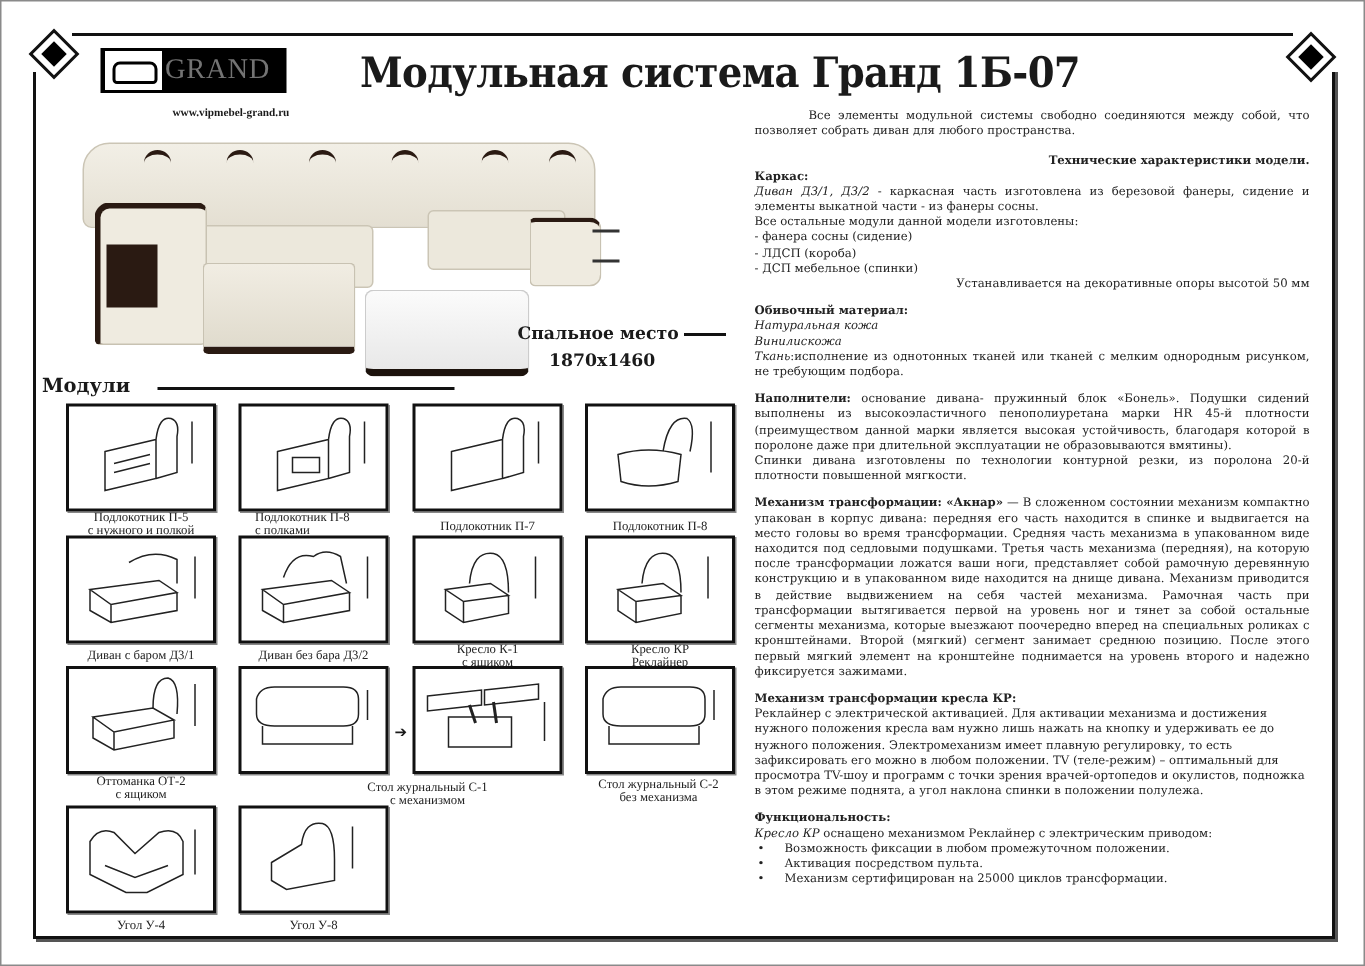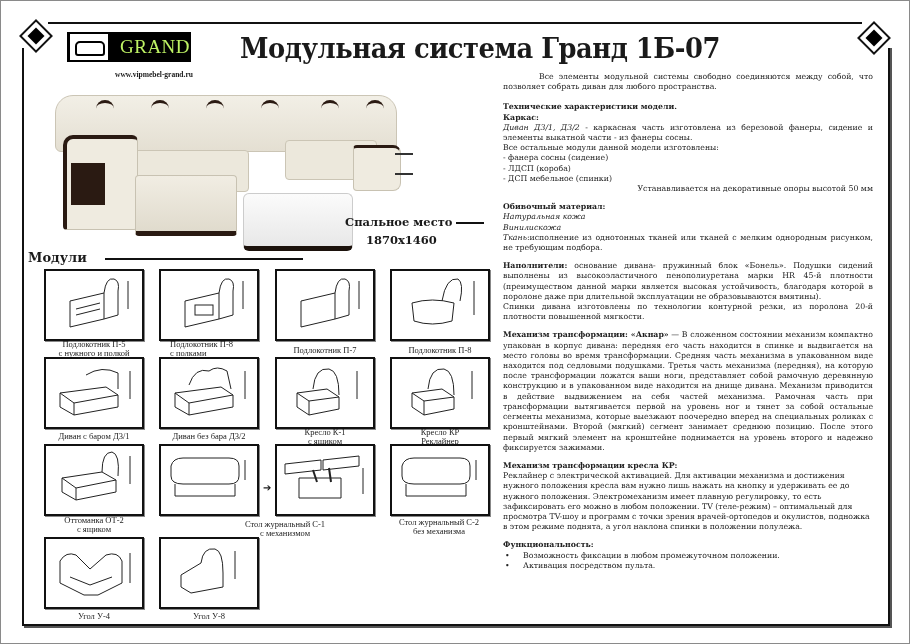--- a/index.html
+++ b/index.html
@@ -47,21 +47,21 @@
   }
   .logo-mark {
     width: 38px; height: 26px; margin-left: 3px; background: #fff;
     position: relative;
   }
   .logo-mark::before {
     content: ""; position: absolute; left: 5px; top: 7px; width: 26px; height: 11px;
     border: 2px solid #000; border-radius: 5px 5px 3px 3px;
   }
   .logo-text {
-    color: #bef264; font-size: 19px; letter-spacing: 0.5px; margin-left: 12px;
+    color: #737373; font-size: 19px; letter-spacing: 0.5px; margin-left: 2px;
     font-family: "Liberation Serif", serif;
   }
   .site-url {
     position: absolute; left: 115px; top: 70px; font-size: 7.5px; font-weight: bold;
     font-family: "Liberation Serif", serif;
   }
 
   
   .title {
     position: absolute; left: 240px; top: 32px; font-size: 28px; font-weight: bold;
@@ -152,21 +152,21 @@
     position: absolute; left: 263px; top: 482px; font-size: 10px;
   }
 
   
   .text-col {
     position: absolute; left: 503px; top: 72px; width: 370px;
     font-size: 7.8px; line-height: 10.2px; font-family: "DejaVu Serif", serif; color: #222;
   }
   .text-col p { margin: 0; text-align: justify; }
   .text-col .indent { text-indent: 36px; }
-  .text-col .center-h { text-align: left; font-weight: bold; margin-top: 10px; }
+  .text-col .center-h { text-align: right; font-weight: bold; margin-top: 10px; }
   .text-col .h { font-weight: bold; }
   .text-col .i { font-style: italic; }
   .text-col .gap { height: 8px; }
   .text-col ul { margin: 0; padding-left: 0; list-style: none; }
   .text-col li { padding-left: 20px; position: relative; }
   .text-col li::before { content: "•"; position: absolute; left: 2px; }
 </style>
 </head>
 <body>
 
@@ -385,17 +385,19 @@
   <div class="gap"></div>
 
   <p><span class="h">Механизм трансформации: «Акнар»</span><span> — В сложенном состоянии механизм компактно упакован в корпус дивана: передняя его часть находится в спинке и выдвигается на место головы во время трансформации. Средняя часть механизма в упакованном виде находится под седловыми подушками. Третья часть механизма (передняя), на которую после трансформации ложатся ваши ноги, представляет собой рамочную деревянную конструкцию и в упакованном виде находится на днище дивана. Механизм приводится в действие выдвижением на себя частей механизма. Рамочная часть при трансформации вытягивается первой на уровень ног и тянет за собой остальные сегменты механизма, которые выезжают поочередно вперед на специальных роликах с кронштейнами. Второй (мягкий) сегмент занимает среднюю позицию. После этого первый мягкий элемент на кронштейне поднимается на уровень второго и надежно фиксируется зажимами.</span></p>
   <div class="gap"></div>
 
   <p class="h">Механизм трансформации кресла КР:</p>
   <p style="text-align:left">Реклайнер с электрической активацией. Для активации механизма и достижения нужного положения кресла вам нужно лишь нажать на кнопку и удерживать ее до нужного положения. Электромеханизм имеет плавную регулировку, то есть зафиксировать его можно в любом положении. TV (теле-режим) – оптимальный для просмотра TV-шоу и программ с точки зрения врачей-ортопедов и окулистов, подножка в этом режиме поднята, а угол наклона спинки в положении полулежа.</p>
   <div class="gap"></div>
 
   <p class="h">Функциональность:</p>
+  <p style="text-align:left"><span class="i">Кресло КР</span><span> оснащено механизмом Реклайнер с электрическим приводом:</span></p>
   <ul>
     <li>Возможность фиксации в любом промежуточном положении.</li>
     <li>Активация посредством пульта.</li>
+    <li>Механизм сертифицирован на 25000 циклов трансформации.</li>
   </ul>
 </div>
 
 </body></html>

